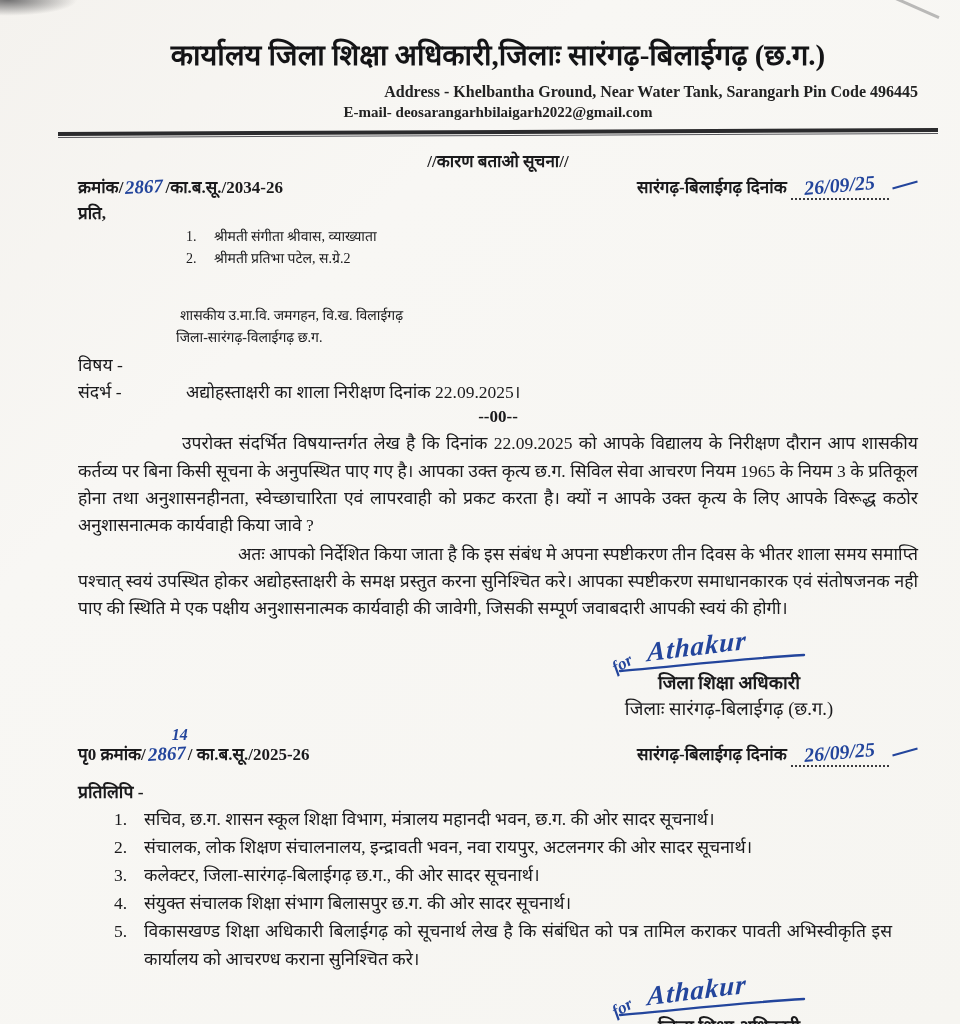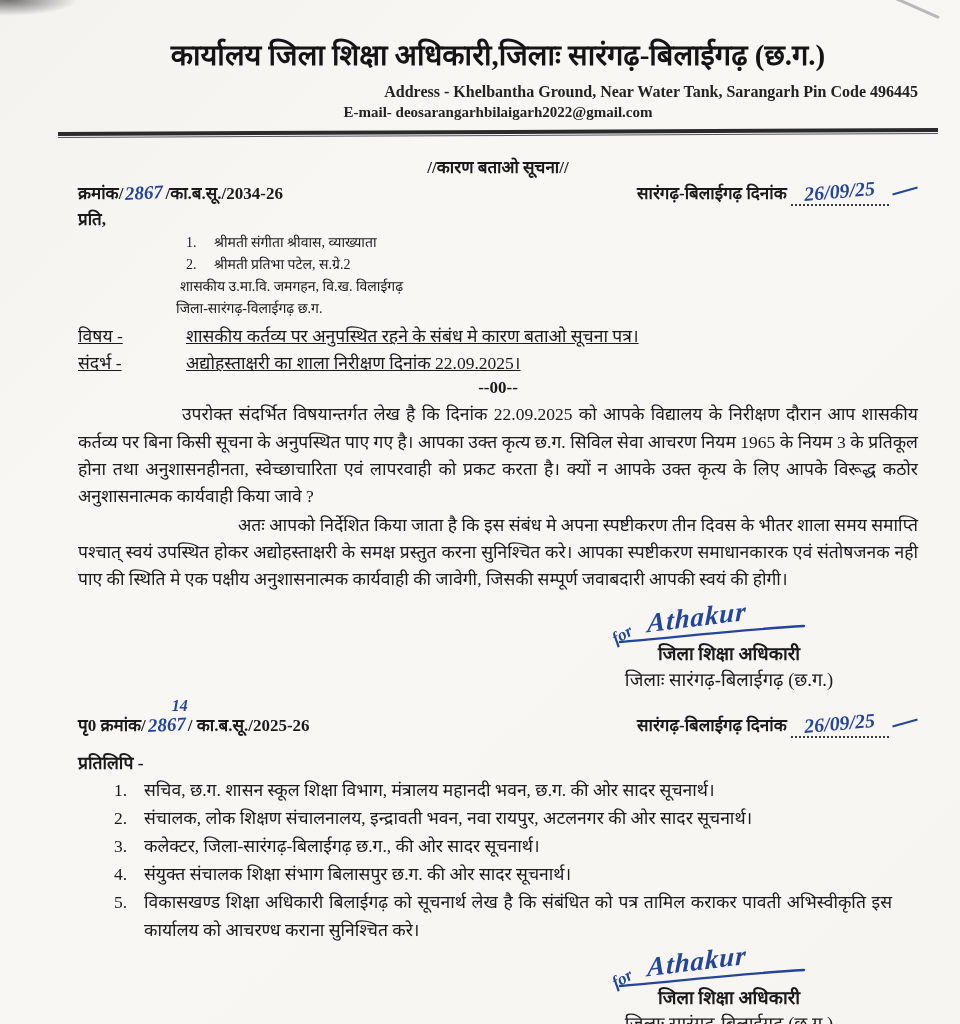--- a/index.html
+++ b/index.html
@@ -18,40 +18,40 @@
     background:radial-gradient(ellipse at 10% 0%,rgba(45,45,48,.65),rgba(45,45,48,0) 70%);}
   .scratch{position:absolute;top:2px;right:18px;width:70px;height:3px;
     background:rgba(70,70,72,.35);transform:rotate(24deg);}
   
   .lh-title{margin:8px 0 0;text-align:center;font-size:29px;font-weight:bold;color:#141416;}
   .lh-addr{text-align:right;font-weight:bold;font-size:16px;margin-top:10px;color:#222;}
   .lh-mail{text-align:center;font-weight:bold;font-size:15px;margin-top:3px;color:#222;}
   .rule{border-top:4px solid #2b2b2d;border-bottom:1px solid #55555a;height:1px;
     margin:9px -20px 0 -20px;transform:rotate(-0.25deg);}
   
-  .notice-heading{text-align:center;font-weight:bold;font-size:17px;margin-top:19px;}
+  .notice-heading{text-align:center;font-weight:bold;font-size:17px;margin-top:13px;}
   .row{display:flex;justify-content:space-between;align-items:flex-start;}
   .refrow{margin-top:3px;font-size:17px;font-weight:bold;}
   .hw{color:#23459c;}
   .hw-num{display:inline-block;font-size:19px;font-style:italic;font-weight:bold;
     transform:rotate(-3deg);padding:0 2px;}
   .dateline{font-size:17px;font-weight:bold;white-space:nowrap;}
   .uline{display:inline-block;min-width:98px;border-bottom:2px dotted #3a3a3e;text-align:center;}
   .date-hw{display:inline-block;font-size:20px;font-style:italic;font-weight:bold;
     transform:rotate(-5deg);position:relative;top:-1px;}
   .pen-dash{display:inline-block;width:26px;height:0;border-top:2.5px solid #23459c;
     transform:rotate(-16deg);margin-left:3px;vertical-align:super;}
   
   .salutation{font-size:17px;font-weight:bold;margin-top:1px;}
   .recipients{margin-left:108px;font-size:14px;line-height:1.58;margin-top:2px;}
   .num{display:inline-block;width:28px;}
-  .r-line3{margin-left:-6px;}
+  .r-line3{margin-left:-6px;margin-top:35px;}
   .r-line4{margin-left:-10px;}
   
-  .subj-row{display:flex;font-size:17.5px;margin-top:3px;text-decoration:underline;}
+  .subj-row{display:flex;font-size:17.5px;margin-top:3px;}
   .subj-row .lbl{width:108px;flex:none;}
   .subj-row .txt{flex:1;}
   .divider{text-align:center;font-weight:bold;font-size:17px;margin:4px 0 2px;}
   
   .para{font-size:17.5px;line-height:1.56;text-align:justify;margin:3px 0 0;}
   .p1{text-indent:104px;}
   .p2{text-indent:160px;margin-top:1px;}
   
   .sig-block{width:350px;margin-left:auto;margin-right:14px;text-align:center;}
   .sig1{margin-top:8px;}
@@ -107,21 +107,20 @@
     </div>
     <div>
       <span class="num">2.</span><span>श्रीमती प्रतिभा पटेल, स.ग्रे.2</span>
     </div>
     <div class="r-line3">शासकीय उ.मा.वि. जमगहन, वि.ख. विलाईगढ़</div>
     <div class="r-line4">जिला-सारंगढ़-विलाईगढ़ छ.ग.</div>
   </div>
 
   <div class="subj-row">
     <span class="lbl">विषय -</span>
-    <span class="txt">शासकीय कर्तव्य पर अनुपस्थित रहने के संबंध मे कारण बताओ सूचना पत्र।</span>
   </div>
   <div class="subj-row">
     <span class="lbl">संदर्भ -</span>
     <span class="txt">अद्योहस्ताक्षरी का शाला निरीक्षण दिनांक 22.09.2025।</span>
   </div>
   <div class="divider">--00--</div>
 
   <p class="para p1">उपरोक्त संदर्भित विषयान्तर्गत लेख है कि दिनांक 22.09.2025 को आपके विद्यालय के निरीक्षण दौरान आप शासकीय कर्तव्य पर बिना किसी सूचना के अनुपस्थित पाए गए है। आपका उक्त कृत्य छ.ग. सिविल सेवा आचरण नियम 1965 के नियम 3 के प्रतिकूल होना तथा अनुशासनहीनता, स्वेच्छाचारिता एवं लापरवाही को प्रकट करता है। क्यों न आपके उक्त कृत्य के लिए आपके विरूद्ध कठोर अनुशासनात्मक कार्यवाही किया जावे ?</p>
   <p class="para p2">अतः आपको निर्देशित किया जाता है कि इस संबंध मे अपना स्पष्टीकरण तीन दिवस के भीतर शाला समय समाप्ति पश्चात् स्वयं उपस्थित होकर अद्योहस्ताक्षरी के समक्ष प्रस्तुत करना सुनिश्चित करे। आपका स्पष्टीकरण समाधानकारक एवं संतोषजनक नही पाए की स्थिति मे एक पक्षीय अनुशासनात्मक कार्यवाही की जावेगी, जिसकी सम्पूर्ण जवाबदारी आपकी स्वयं की होगी।</p>
 

